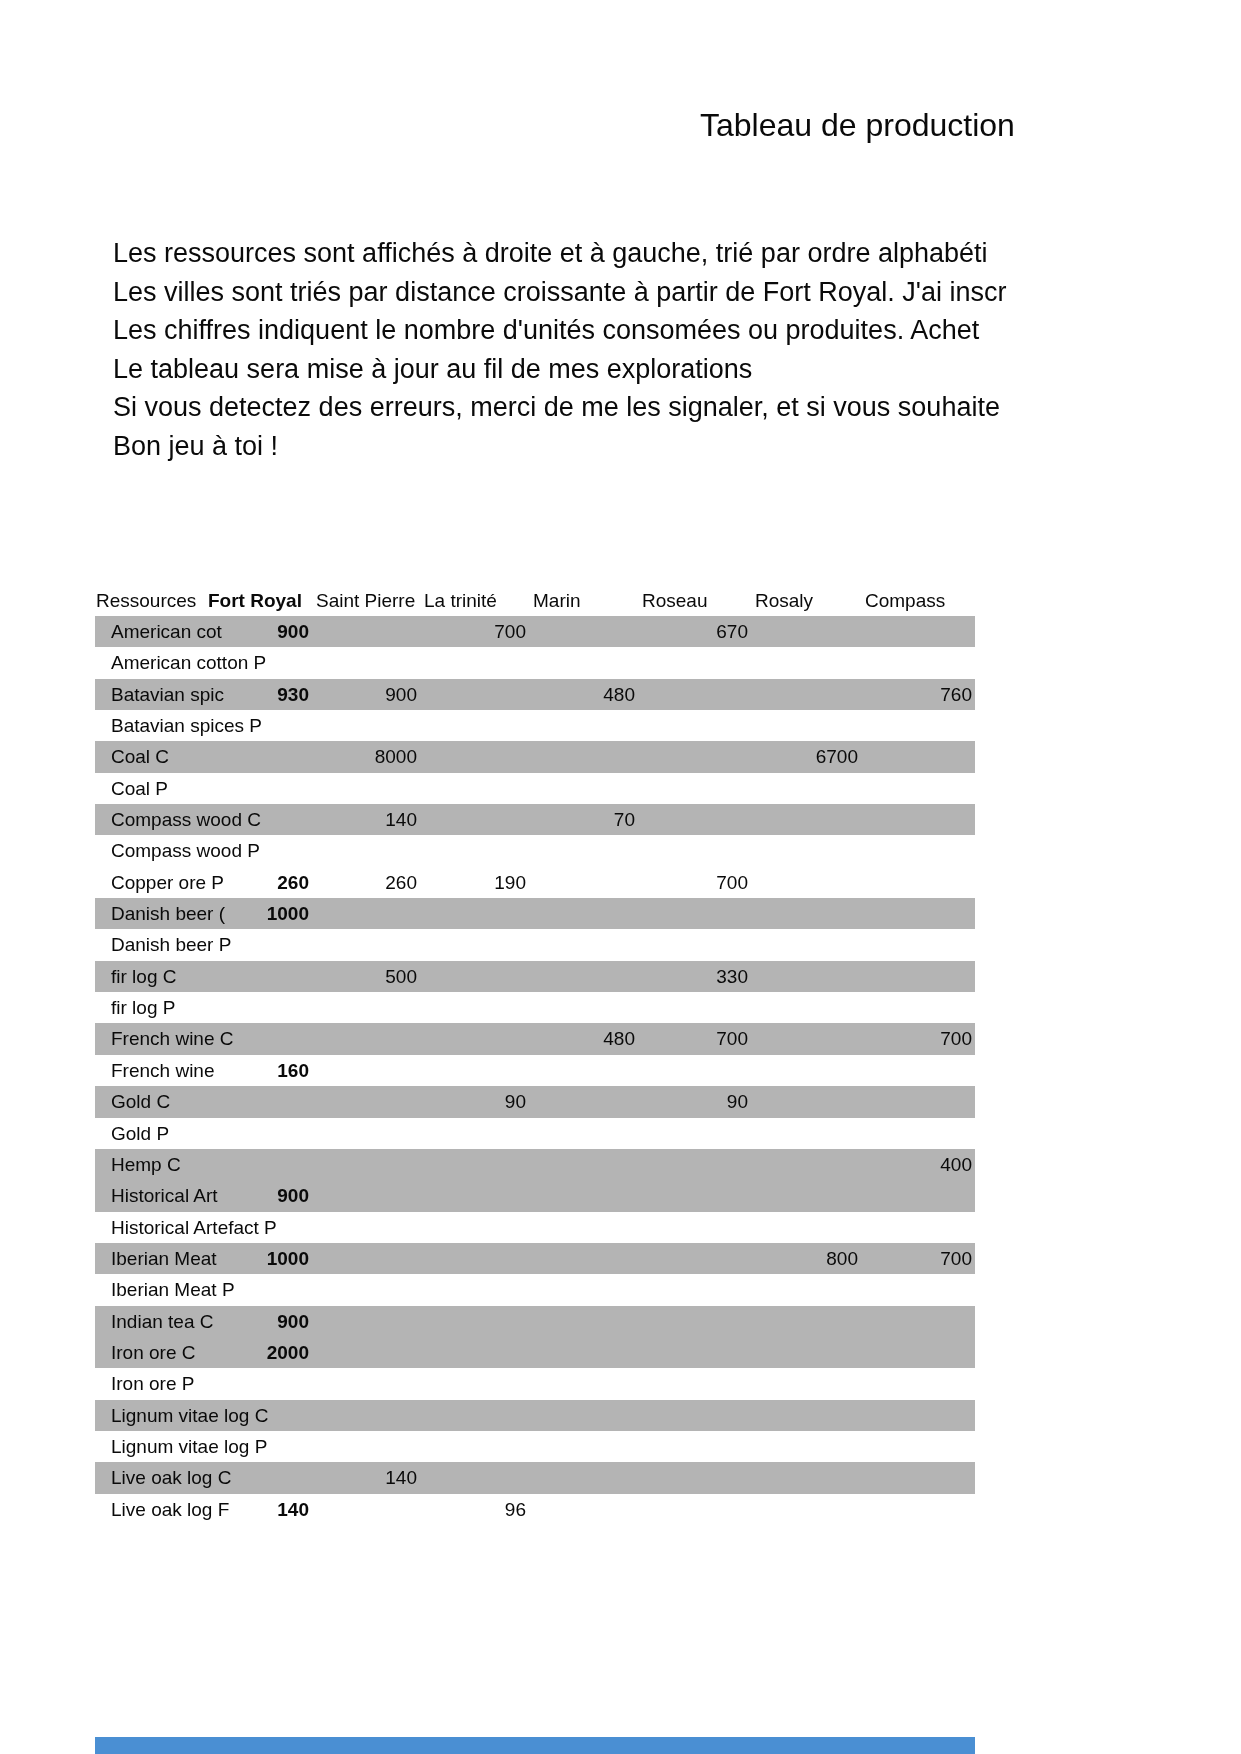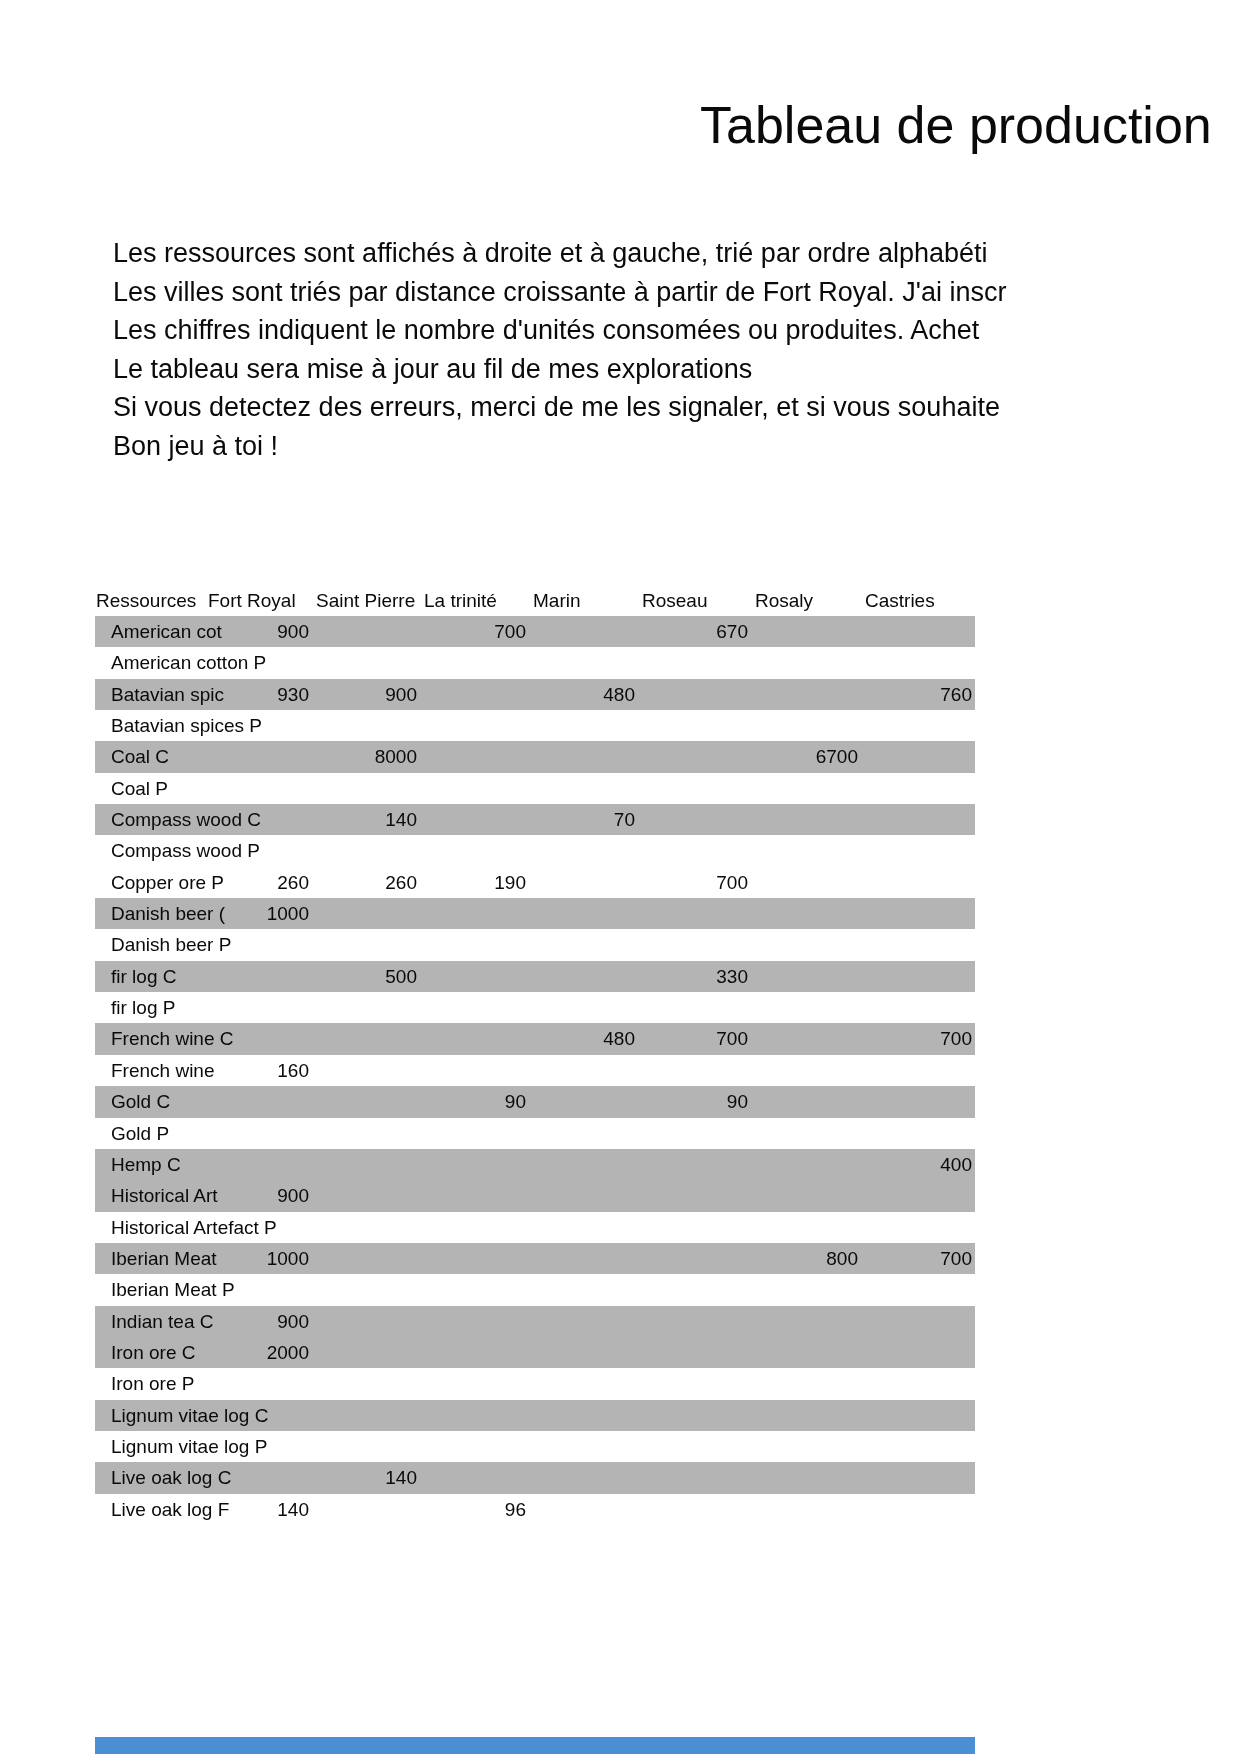--- a/index.html
+++ b/index.html
@@ -6,21 +6,21 @@
   body{
     position:relative;
     width:1241px;height:1754px;
     background:#ffffff;
     overflow:hidden;
     font-family:"Liberation Sans","DejaVu Sans",sans-serif;
     color:#0a0a0a;
   }
   .title{
     position:absolute;left:700px;top:102px;
-    font-size:52px;line-height:46px;
+    font-size:32px;line-height:46px;
     white-space:nowrap;
   }
   .intro{
     position:absolute;left:95px;top:234px;
     font-size:27px;line-height:38.6px;
     white-space:nowrap;
     margin-left:18px;
   }
   .intro div{white-space:nowrap;}
   .sheet{
@@ -28,21 +28,21 @@
     font-size:19px;
   }
   .hrow,.row{
     display:flex;align-items:center;
     height:31.35px;line-height:31.35px;
     white-space:nowrap;
   }
   .hrow{height:31px;line-height:31px;}
   .cell{flex:0 0 auto;overflow:visible;white-space:nowrap;}
   .c0{width:109px;}
-  .c1{width:108px;}
+  .c1{width:108px;font-weight:bold;}
   .c2{width:108px;}
   .c3{width:109px;}
   .c4{width:109px;}
   .c5{width:113px;}
   .c6{width:110px;}
   .c7{width:114px;}
   .th{padding-left:4px;box-sizing:border-box;}
   .th.c0{padding-left:1px;}
   .label{padding-left:16px;box-sizing:border-box;}
   .num{text-align:right;padding-right:3px;box-sizing:border-box;}
@@ -69,21 +69,21 @@
 
 <div class="sheet">
   <div class="hrow">
       <div class="cell th c0">Ressources</div>
       <div class="cell th c1">Fort Royal</div>
       <div class="cell th c2">Saint Pierre</div>
       <div class="cell th c3">La trinité</div>
       <div class="cell th c4">Marin</div>
       <div class="cell th c5">Roseau</div>
       <div class="cell th c6">Rosaly</div>
-      <div class="cell th c7">Castries</div>
+      <div class="cell th c7">Compass</div>
     </div>
   <div>
       <div class="row shade">
         <div class="cell label c0">American cot</div>
         <div class="cell num c1">900</div>
         <div class="cell num c2"></div>
         <div class="cell num c3">700</div>
         <div class="cell num c4"></div>
         <div class="cell num c5">670</div>
         <div class="cell num c6"></div>

